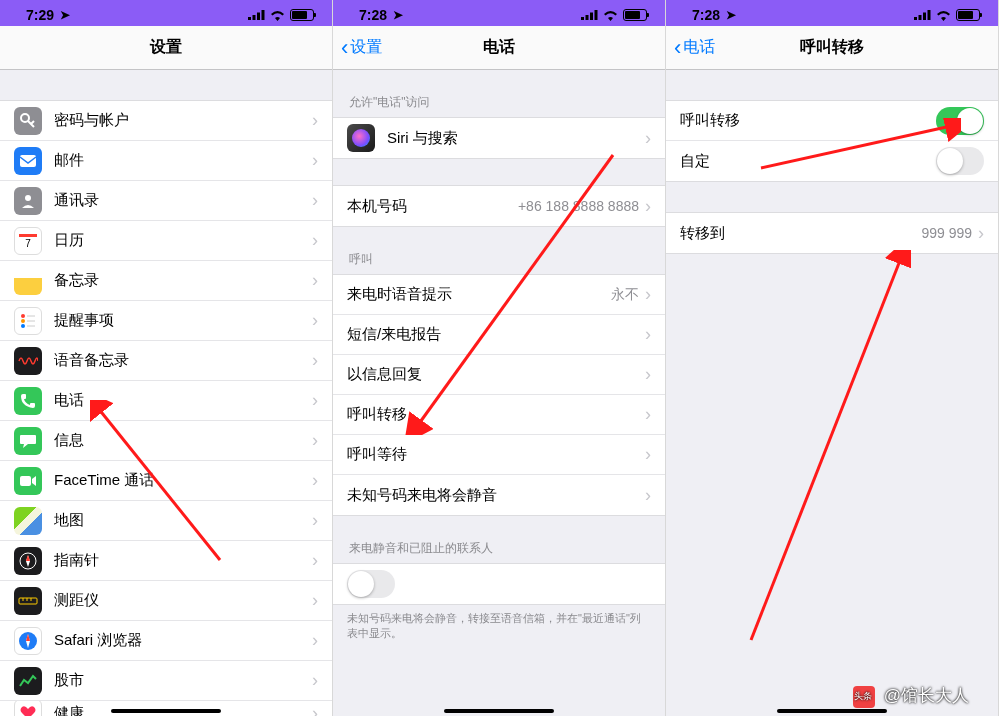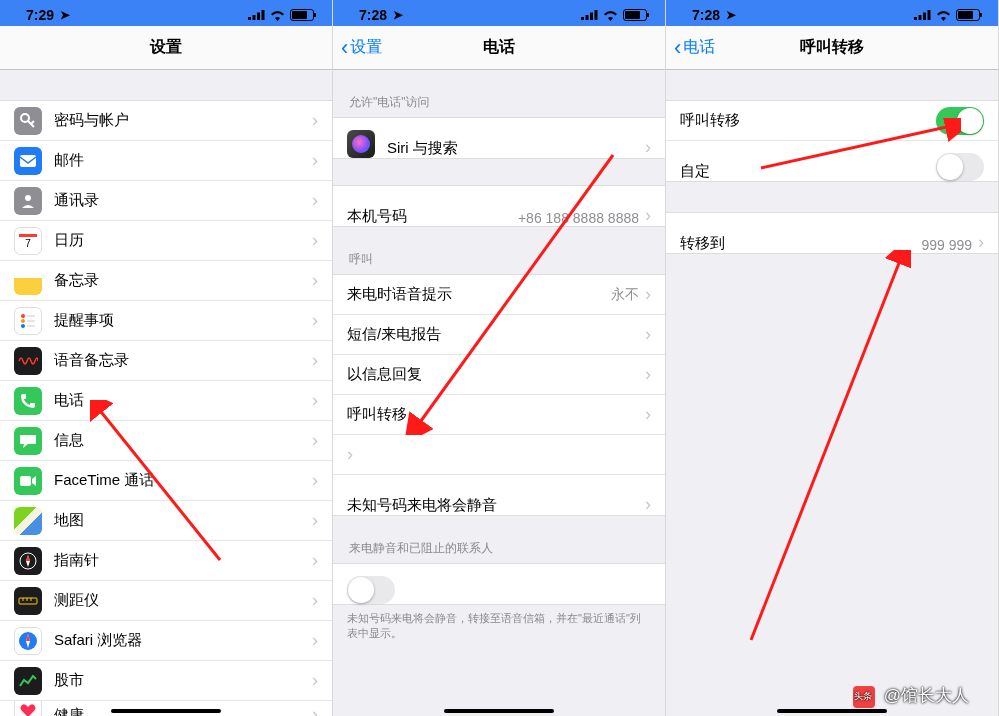--- a/index.html
+++ b/index.html
@@ -9,21 +9,21 @@
     width: 999px;
     height: 716px;
     overflow: hidden;
     display: flex;
     position: relative;
   }
   .phone { flex: 1; position: relative; background:#efeff4; border-right:1px solid #d8d8d8; overflow:hidden;}
   .phone:last-child { border-right:none; }
   .status-bar {
     height: 26px; display:flex; justify-content:space-between; align-items:center;
-    padding: 4px 18px 0 26px; font-size:14px; font-weight:600; color:#000; background:#3b82f6;
+    padding: 4px 18px 0 26px; font-size:14px; font-weight:600; color:#000; background:#8b5cf6;
     position:relative;
   }
   .sb-left { display:flex; align-items:center; gap:6px;}
   .sb-right { display:flex; align-items:center; gap:5px;}
   .signal { width:17px; height:10px; display:inline-block;}
   .wifi { width:15px; height:11px;}
   .battery { width:24px; height:12px; border:1px solid #000; border-radius:3px; position:relative;}
   .battery::after{content:'';position:absolute;right:-3px;top:3px;width:2px;height:4px;background:#000;border-radius:0 1px 1px 0;}
   .battery-fill{position:absolute;left:1px;top:1px;bottom:1px;width:70%;background:#000;border-radius:1px;}
   .nav-bar {
@@ -32,21 +32,21 @@
   }
   .nav-title { font-size:16px; font-weight:600; color:#000;}
   .nav-back { position:absolute; left:8px; display:flex; align-items:center; color:#007aff; font-size:16px; gap:2px;}
   .nav-back-chevron { font-size:22px; line-height:1; font-weight:300;}
   .header-section { padding: 24px 16px 6px; font-size:12px; color:#8a8a8e;}
   .list { background:#fff; border-top:1px solid #dcdcdf; border-bottom:1px solid #dcdcdf;}
   .row {
     display:flex; align-items:center; height:40px; padding: 0 14px 0 14px;
     border-bottom:1px solid #e5e5e8; position:relative; background:#fff;
   }
-  .row:last-child { border-bottom:none;align-items:flex-end; }
+  .row:last-child { border-bottom:none; }
   .row .icon { width:28px; height:28px; border-radius:6px; margin-right:12px; flex-shrink:0; display:flex; align-items:center; justify-content:center; color:#fff; font-size:16px;}
   .row .label { flex:1; font-size:15px; color:#000;}
   .row .value { font-size:14px; color:#8e8e93; margin-right:6px;}
   .row .chevron { color:#c7c7cc; font-size:18px; font-weight:300;}
   .footer-note { padding:6px 14px; font-size:11px; color:#8a8a8e; line-height:1.4;}
   .toggle { width:48px; height:28px; border-radius:14px; position:relative; flex-shrink:0;}
   .toggle-knob { position:absolute; width:26px; height:26px; background:#fff; border-radius:50%; top:1px; box-shadow:0 1px 3px rgba(0,0,0,0.3);}
   .toggle.on { background:#34c759;}
   .toggle.on .toggle-knob { right:1px;}
   .toggle.off { background:#e9e9eb;}
@@ -320,20 +320,21 @@
     </div>
     <div class="row">
       <div class="label">以信息回复</div>
       <div class="chevron">›</div>
     </div>
     <div class="row">
       <div class="label">呼叫转移</div>
       <div class="chevron">›</div>
     </div>
     <div class="row">
+      <div class="label">呼叫等待</div>
       <div class="chevron">›</div>
     </div>
     <div class="row">
       <div class="label">未知号码来电将会静音</div>
       <div class="chevron">›</div>
     </div>
   </div>
 
   <div class="header-section">来电静音和已阻止的联系人</div>
   <div class="list">

